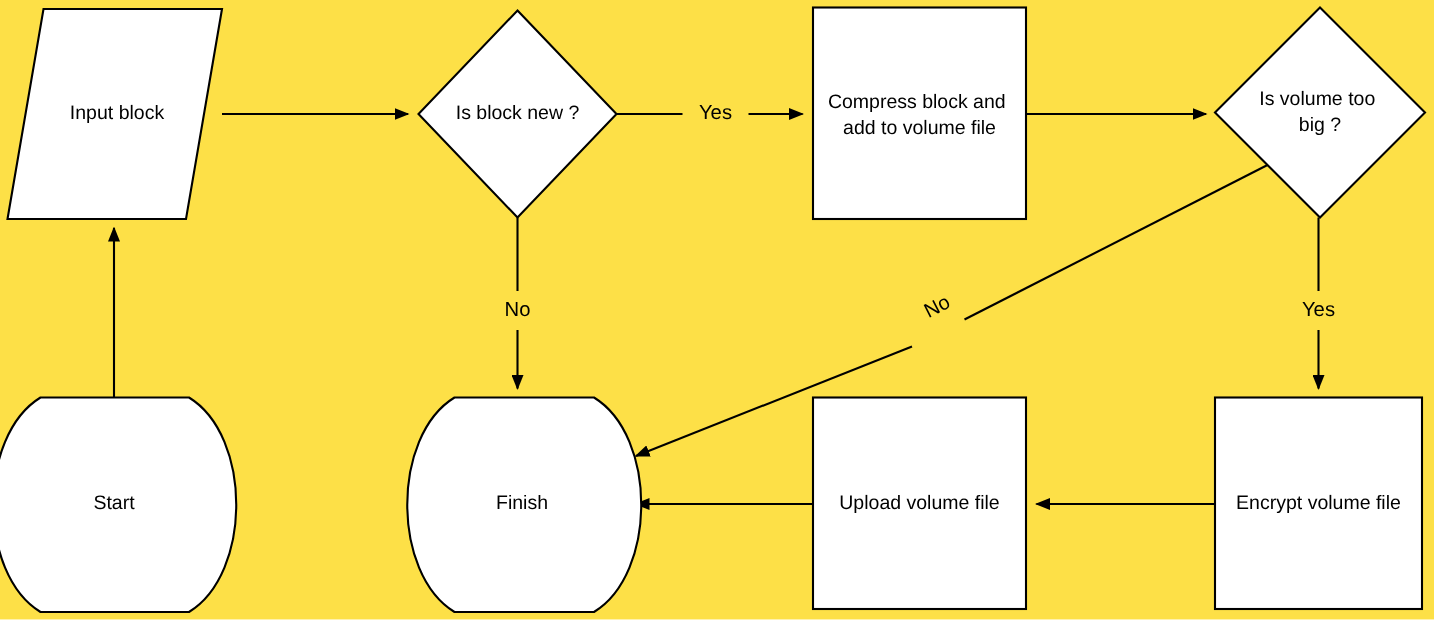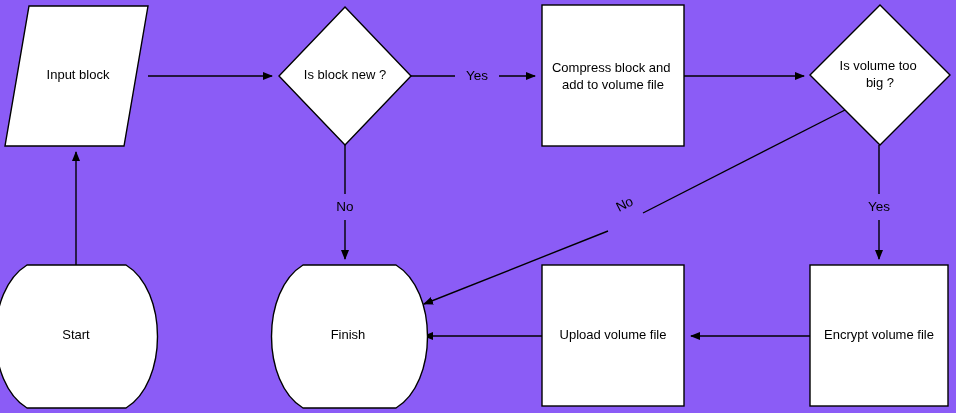--- a/index.html
+++ b/index.html
@@ -10,21 +10,21 @@
   body {
     width: 956px;
     height: 413px;
     overflow: hidden;
     font-family: "Liberation Sans", sans-serif;
   }
   #flowchart-root {
     position: relative;
     width: 956px;
     height: 413px;
-    background: #8b5cf6;
+    background: #fde047;
   }
   svg#flow-svg {
     display: block;
     width: 956px;
     height: 413px;
   }
   .node-shape {
     fill: #ffffff;
     stroke: #000000;
     stroke-width: 1.4;

